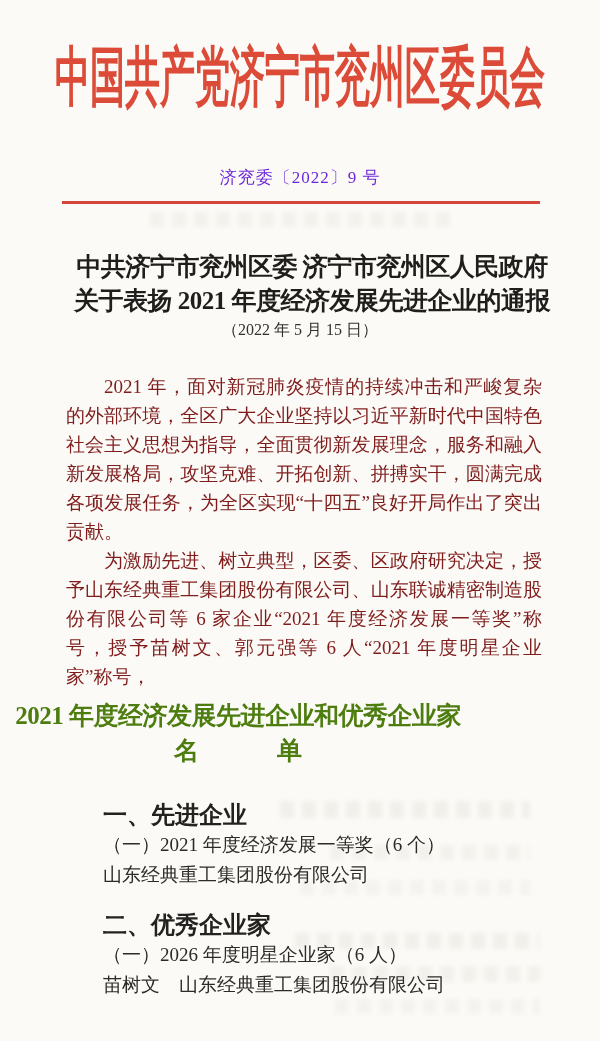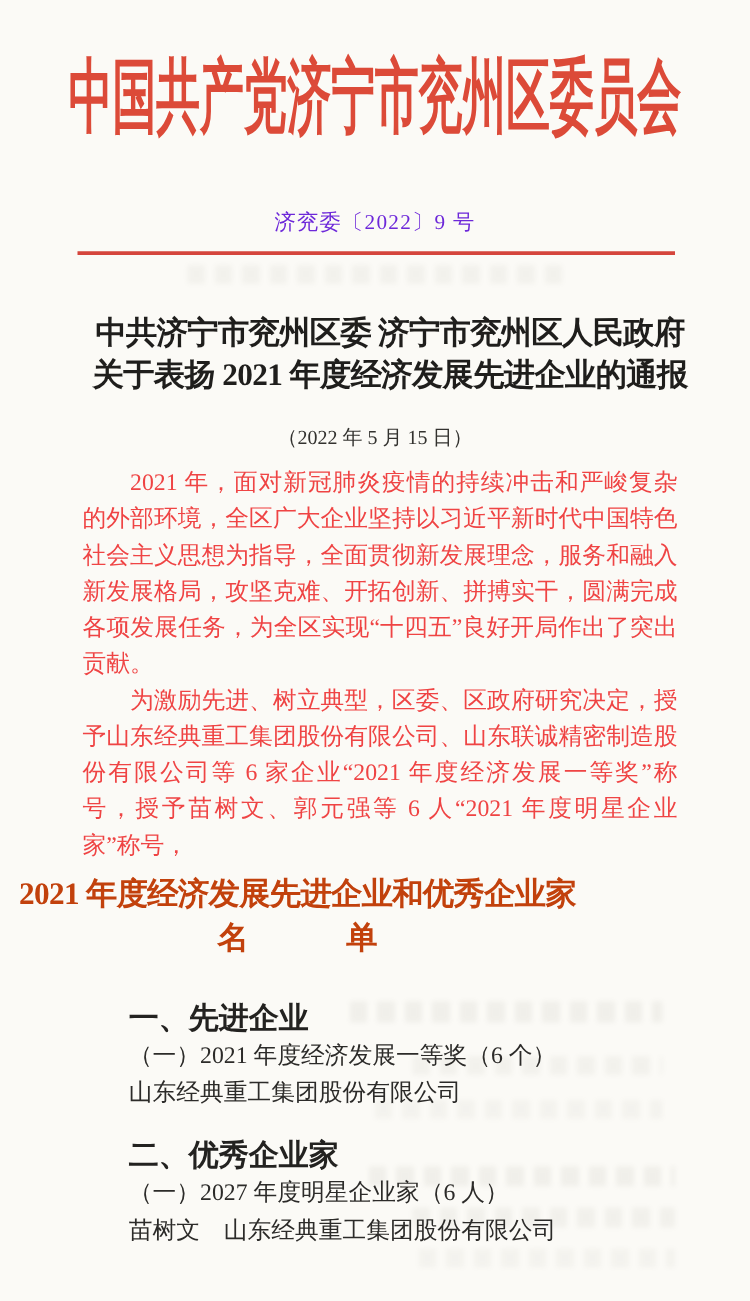--- a/index.html
+++ b/index.html
@@ -25,31 +25,31 @@
   .red-rule {
     position:absolute; top:201px; left:62px; width:478px; height:3px;
     background:#d5453c;
   }
   .doc-title {
     position:absolute; top:250px; left:0; width:600px;
     text-align:center; font-size:25px; line-height:34px; font-weight:bold;
     letter-spacing:-0.5px; color:#1f1e1c;padding-left:12px;
   }
   .doc-date {
-    position:absolute; top:340px; left:0; width:600px;
+    position:absolute; top:320px; left:0; width:600px;
     text-align:center; font-size:16px; color:#33322f;
   }
   .body-text {
     position:absolute; top:372px; left:66px; width:476px;
-    font-size:19px; line-height:29px; text-align:justify; color:#ef4444;
+    font-size:19px; line-height:29px; text-align:justify; color:#7f1d1d;
   }
   .body-text p { margin:0; text-indent:2em; }
   .list-heading {
     position:absolute; top:700px; left:0; width:476px;
-    text-align:center; font-weight:bold; color:#c2410c;
+    text-align:center; font-weight:bold; color:#4d7c0f;
   }
   .list-heading .line1 { font-size:25px; line-height:32px; letter-spacing:-0.5px; }
   .ming-dan {
     margin:4px auto 0; width:128px; display:flex; justify-content:space-between;
     font-size:25px; line-height:30px;
   }
   .sections {
     position:absolute; top:800px; left:103px; width:440px;
     font-size:19px; color:#2c2b29;
   }
@@ -117,19 +117,19 @@
   <div class="sections">
 
     <div class="section">
       <div class="section-title">一、先进企业</div>
       <div class="section-sub">（一）2021 年度经济发展一等奖（6 个）</div>
       <div class="section-entry">山东经典重工集团股份有限公司</div>
     </div>
 
     <div class="section">
       <div class="section-title">二、优秀企业家</div>
-      <div class="section-sub">（一）2027 年度明星企业家（6 人）</div>
+      <div class="section-sub">（一）2026 年度明星企业家（6 人）</div>
       <div class="section-entry">苗树文　山东经典重工集团股份有限公司</div>
     </div>
 
   </div>
 
 </div>
 
 </body></html>

